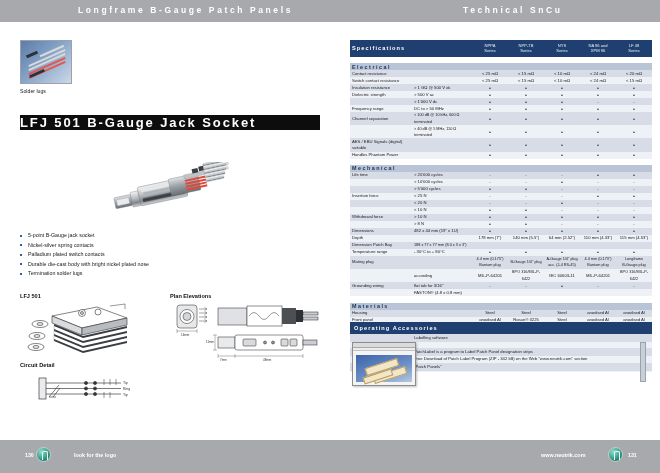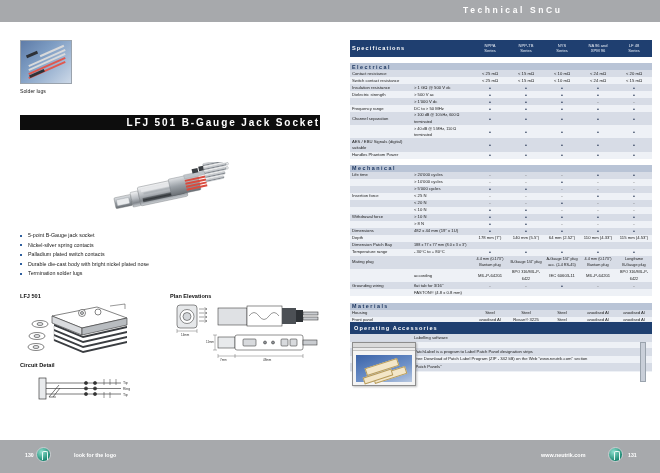--- a/index.html
+++ b/index.html
@@ -39,22 +39,22 @@
   .lug-thumb .blk{ position:absolute; background:#2e3238; transform:rotate(-24deg); }
   .lug-cap{
     position:absolute; left:20px; top:66px; font-size:5.2px; color:#222;
   }
 
   .title-bar{
     position:absolute; left:20px; top:93px; width:300px; height:15px;
     background:#0d0d0d;
   }
   .title-bar span{
-    display:block; text-align:right; color:#fff;
-    font-size:10px; font-weight:bold; letter-spacing:1.9px;
+    display:block; text-align:left; color:#fff;
+    font-size:13px; font-weight:bold; letter-spacing:1.9px;
     line-height:15px;
   }
 
   
   .hero{ position:absolute; left:95px; top:140px; width:170px; height:50px; }
 
   .bullets{ position:absolute; left:20px; top:209px; width:290px; }
   .bullets li{
     list-style:none; position:relative; padding-left:8px;
     font-size:5.3px; line-height:9.6px; color:#1a1a1a;
@@ -158,20 +158,21 @@
   .logo-l{ left:36px; }
   .logo-r{ left:608px; }
   .foot-txt{ position:absolute; top:12px; font-size:5.4px; color:#ffffff; font-weight:bold; }
   .foot-l{ left:74px; }
   .foot-r{ left:541px; }
 </style>
 </head>
 <body>
 
 <div class="topband">
+  <div class="t t1">Longframe B-Gauge Patch Panels</div>
   <div class="t t2">Technical SnCu</div>
 </div>
 
 <div class="leftcol">
 
   <div class="lug-thumb">
     <div class="bar" style="left:6px;  top:16px; width:40px;"></div>
     <div class="bar" style="left:6px;  top:20px; width:40px;"></div>
     <div class="barr" style="left:6px; top:24px; width:40px;"></div>
     <div class="barr" style="left:6px; top:28px; width:40px;"></div>

